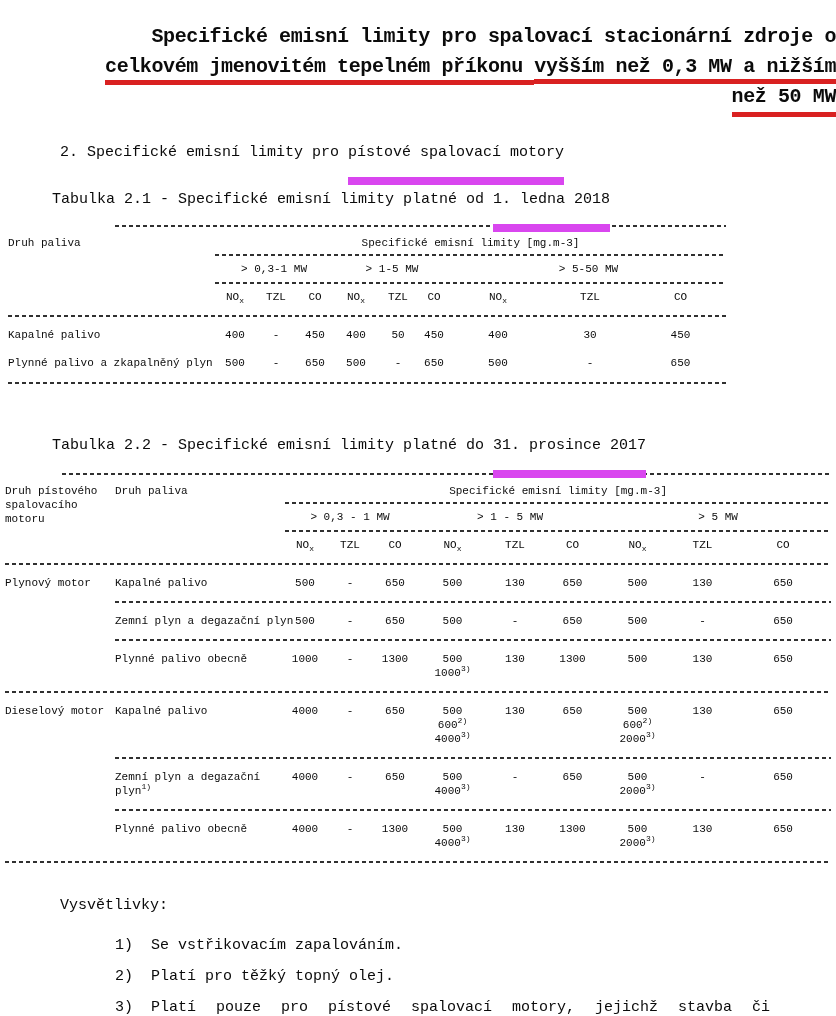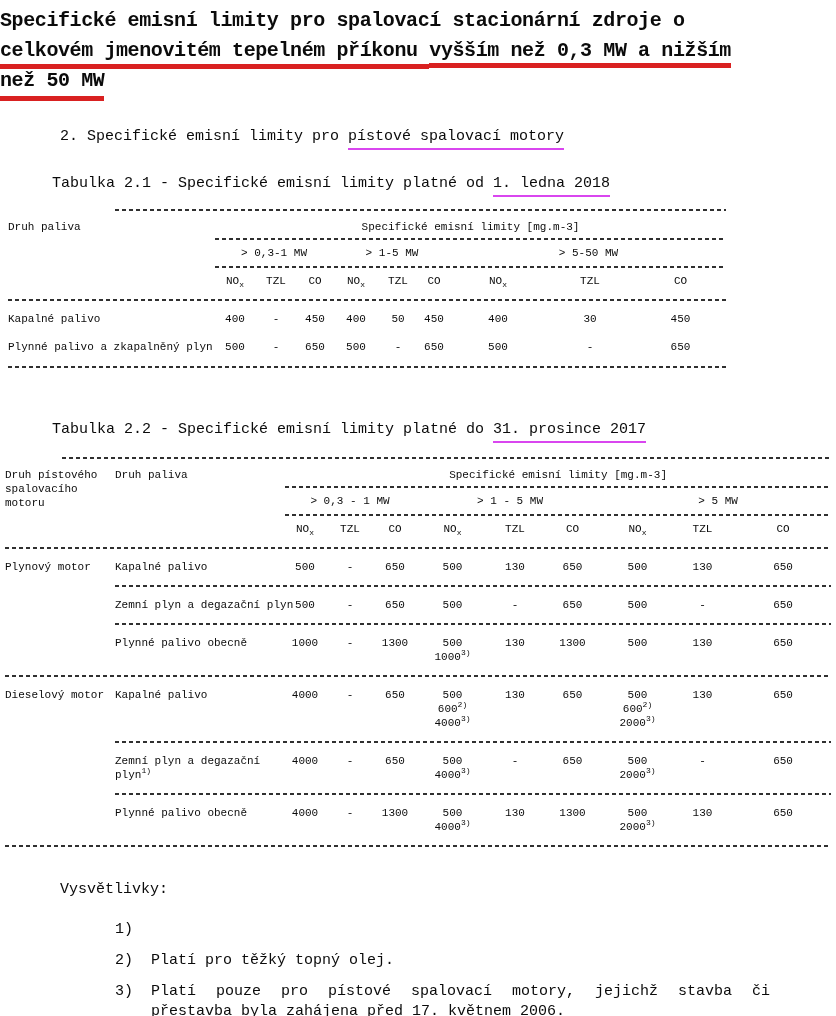--- a/index.html
+++ b/index.html
@@ -1,33 +1,33 @@
 <!DOCTYPE html>
 <html><head>
 <meta charset="utf-8">
 <style>
   html,body{margin:0;padding:0;background:#ffffff;}
   body{width:836px;height:1016px;overflow:hidden;
        font-family:"Liberation Mono","DejaVu Sans Mono",monospace;color:#0b0b0b;}
   .page{position:relative;width:836px;height:1016px;}
 
   
-  .title{margin:6px 0 0 0;text-align:left;font-weight:bold;font-size:20px;
+  .title{margin:22px 0 0 0;text-align:right;font-weight:bold;font-size:20px;
          line-height:30px;letter-spacing:-0.4px;}
   .tu{border-bottom:5px solid #d92121;}
   .tu-low{padding-bottom:2px;}
   .tu-high{padding-bottom:1px;}
   .tu-mid{padding-bottom:4px;}
 
   
   .section{margin:32px 0 0 60px;font-size:15px;}
   .caption{margin-left:52px;font-size:15px;}
   .cap1{margin-top:30px;}
   .cap2{margin-top:50px;}
-  .su{border-bottom:2px solid #d946ef;padding-bottom:3px;}
+  .su{border-bottom:8px solid #d946ef;padding-bottom:16px;}
 
   
   .dash{height:2px;width:100%;
         background:repeating-linear-gradient(90deg,#303030 0 4px,transparent 4px 7px);}
   .ind107{margin-left:107px;width:611px;}
   .ind57{margin-left:57px;width:769px;}
 
   
   table{border-collapse:collapse;table-layout:fixed;font-size:11px;line-height:14px;}
   td{padding:0;vertical-align:top;white-space:nowrap;overflow:visible;}
@@ -369,20 +369,21 @@
           </td>
         </tr>
   </tbody>
     </table>
 
   <div class="notes">
     <div>Vysvětlivky:</div>
     <div class="note-items">
       <div class="note-item">
         <span class="note-num">1)</span>
+        <span class="note-body">Se vstřikovacím zapalováním.</span>
       </div>
       <div class="note-item">
         <span class="note-num">2)</span>
         <span class="note-body">Platí pro těžký topný olej.</span>
       </div>
       <div class="note-item">
         <span class="note-num">3)</span>
         <span class="note-body">
           <div class="justify">Platí pouze pro pístové spalovací motory, jejichž stavba či</div>
           <div>přestavba byla zahájena před 17. květnem 2006.</div>

